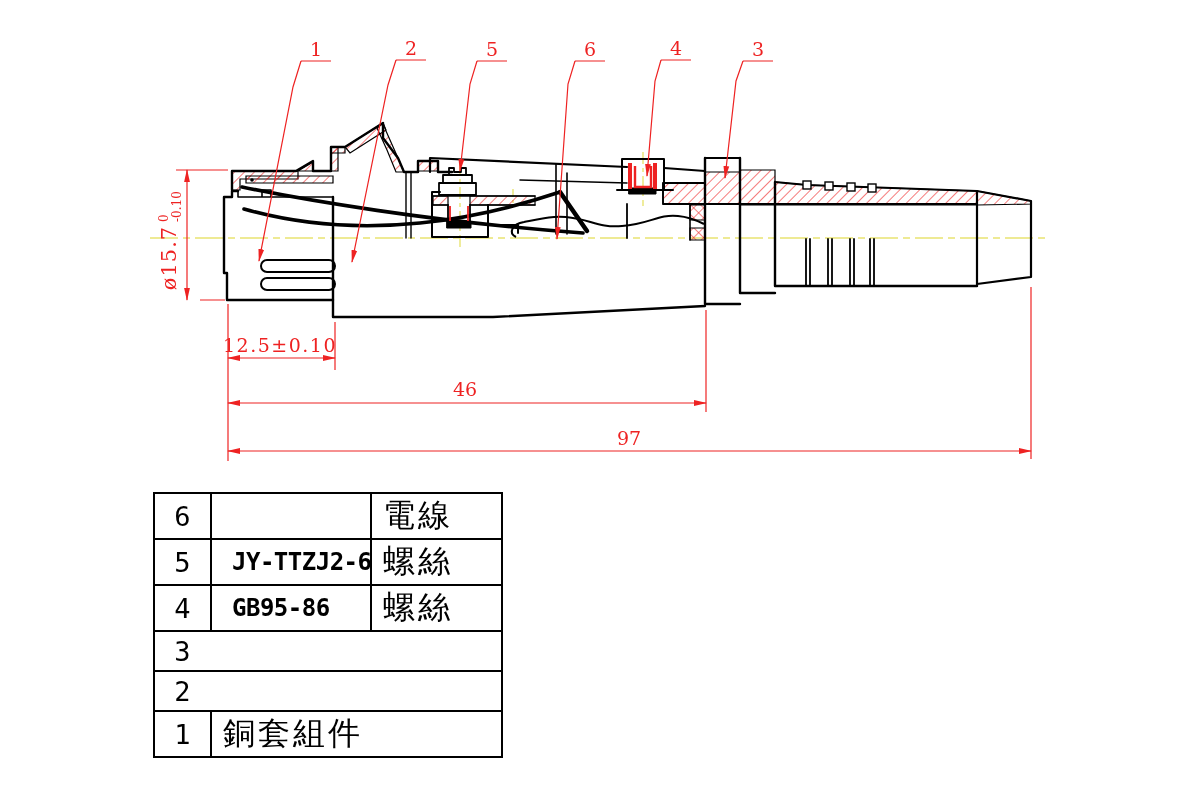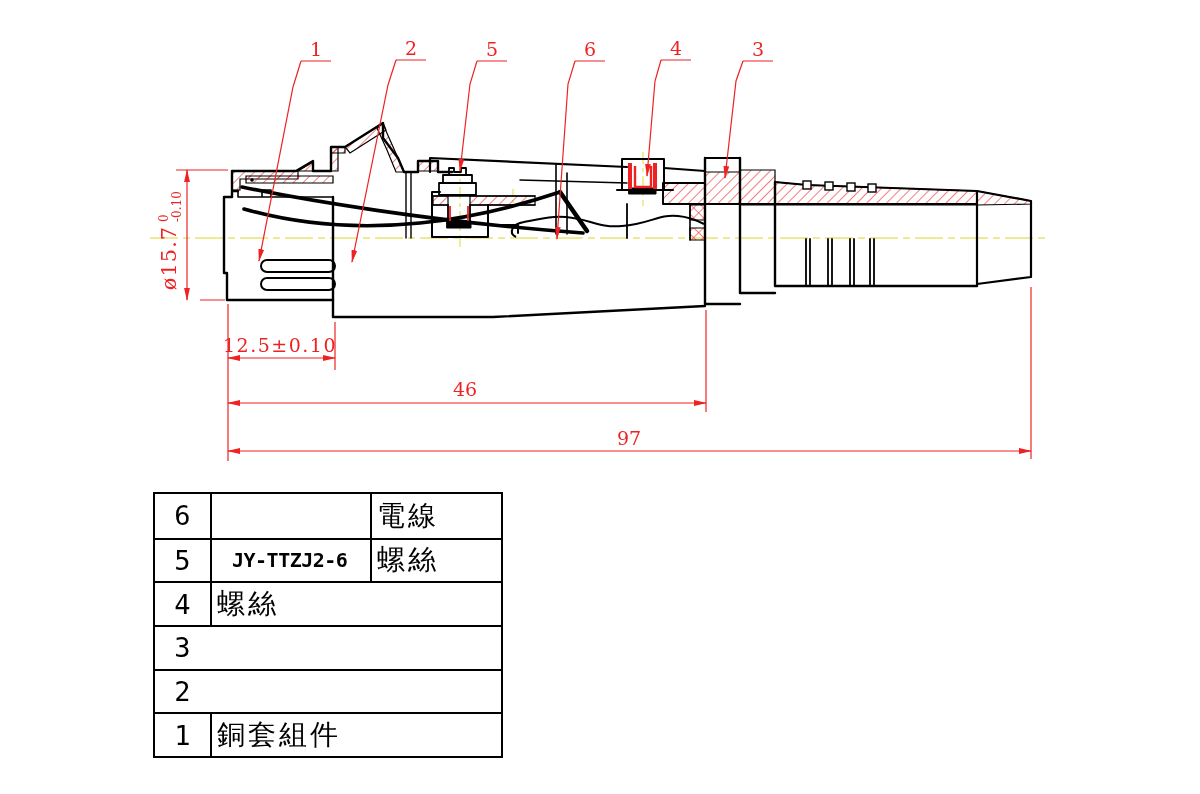--- a/index.html
+++ b/index.html
@@ -11,24 +11,24 @@
     position:absolute;left:153px;top:492px;width:350px;height:266px;
     display:grid;grid-template-rows:repeat(6,1fr);
     border:2.5px solid #000;box-sizing:border-box;background:#fff;
   }
   .prow{display:grid;grid-template-columns:55px 160px 1fr;border-top:2px solid #000;}
   .prow:first-child{border-top:none;}
   .pcell{display:flex;align-items:center;box-sizing:border-box;border-left:2px solid #000;
          overflow:hidden;white-space:nowrap;color:#000;}
   .pcell:first-child{border-left:none;justify-content:center;}
   .qty{font-family:"DejaVu Sans Mono",monospace;font-size:27px;font-weight:400;}
-  .pno{font-family:"DejaVu Sans Mono",monospace;font-size:20px;font-weight:700;
+  .pno{font-family:"DejaVu Sans Mono",monospace;font-size:24px;font-weight:700;
        padding-left:20px;letter-spacing:-0.5px;}
-  .pname{font-family:Liberation Sans, sans-serif;font-size:28px;
-         padding-left:5px;letter-spacing:3px;}
+  .pname{font-family:Liberation Sans, sans-serif;font-size:32px;
+         padding-left:11px;letter-spacing:3px;}
   
   text{font-family:"DejaVu Serif","Liberation Serif",serif;}
   .redtxt{fill:#ee2222;}
 </style>
 </head>
 <body>
 
 <div id="stage">
 
 <svg id="drawing" width="1200" height="794" viewBox="0 0 1200 794">
@@ -203,20 +203,21 @@
     <div class="pcell pno"></div>
     <div class="pcell pname">電線</div>
   </div>
   <div class="prow">
     <div class="pcell qty">5</div>
     <div class="pcell pno">JY-TTZJ2-6</div>
     <div class="pcell pname">螺絲</div>
   </div>
   <div class="prow">
     <div class="pcell qty">4</div>
+    <div class="pcell pno">GB95-86</div>
     <div class="pcell pname">螺絲</div>
   </div>
   <div class="prow">
     <div class="pcell qty">3</div>
   </div>
   <div class="prow">
     <div class="pcell qty">2</div>
   </div>
   <div class="prow">
     <div class="pcell qty">1</div>

